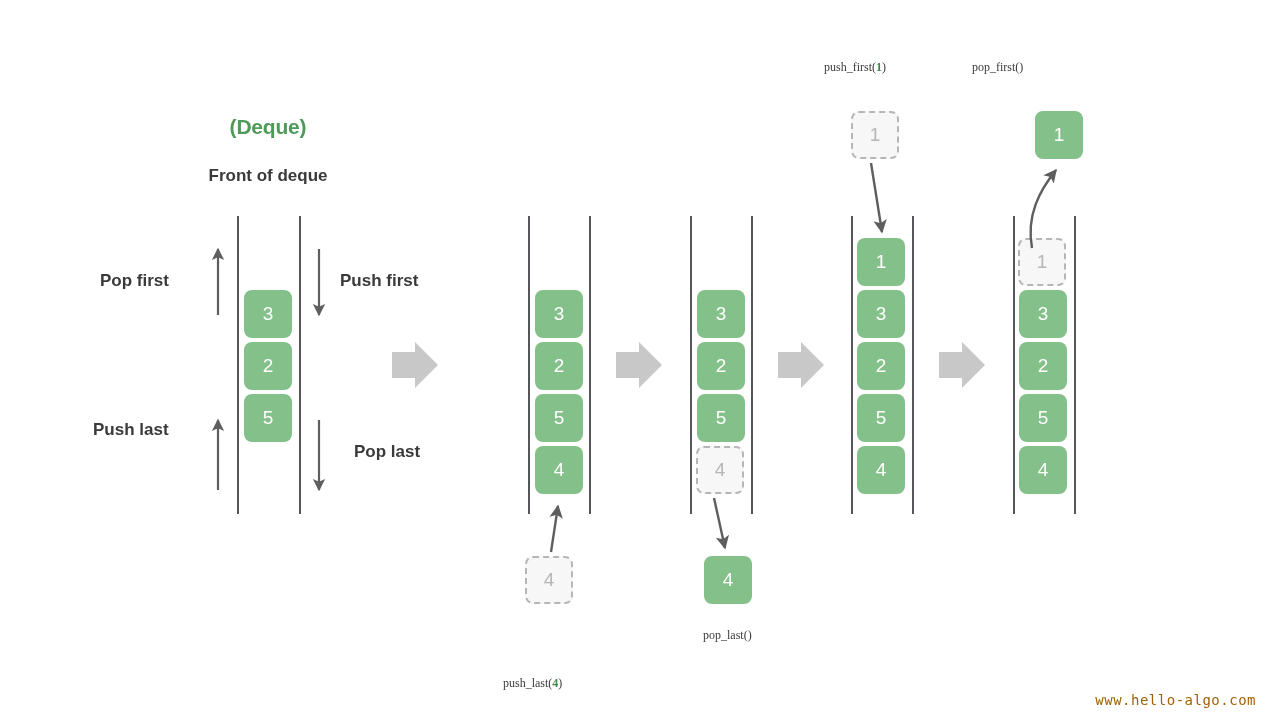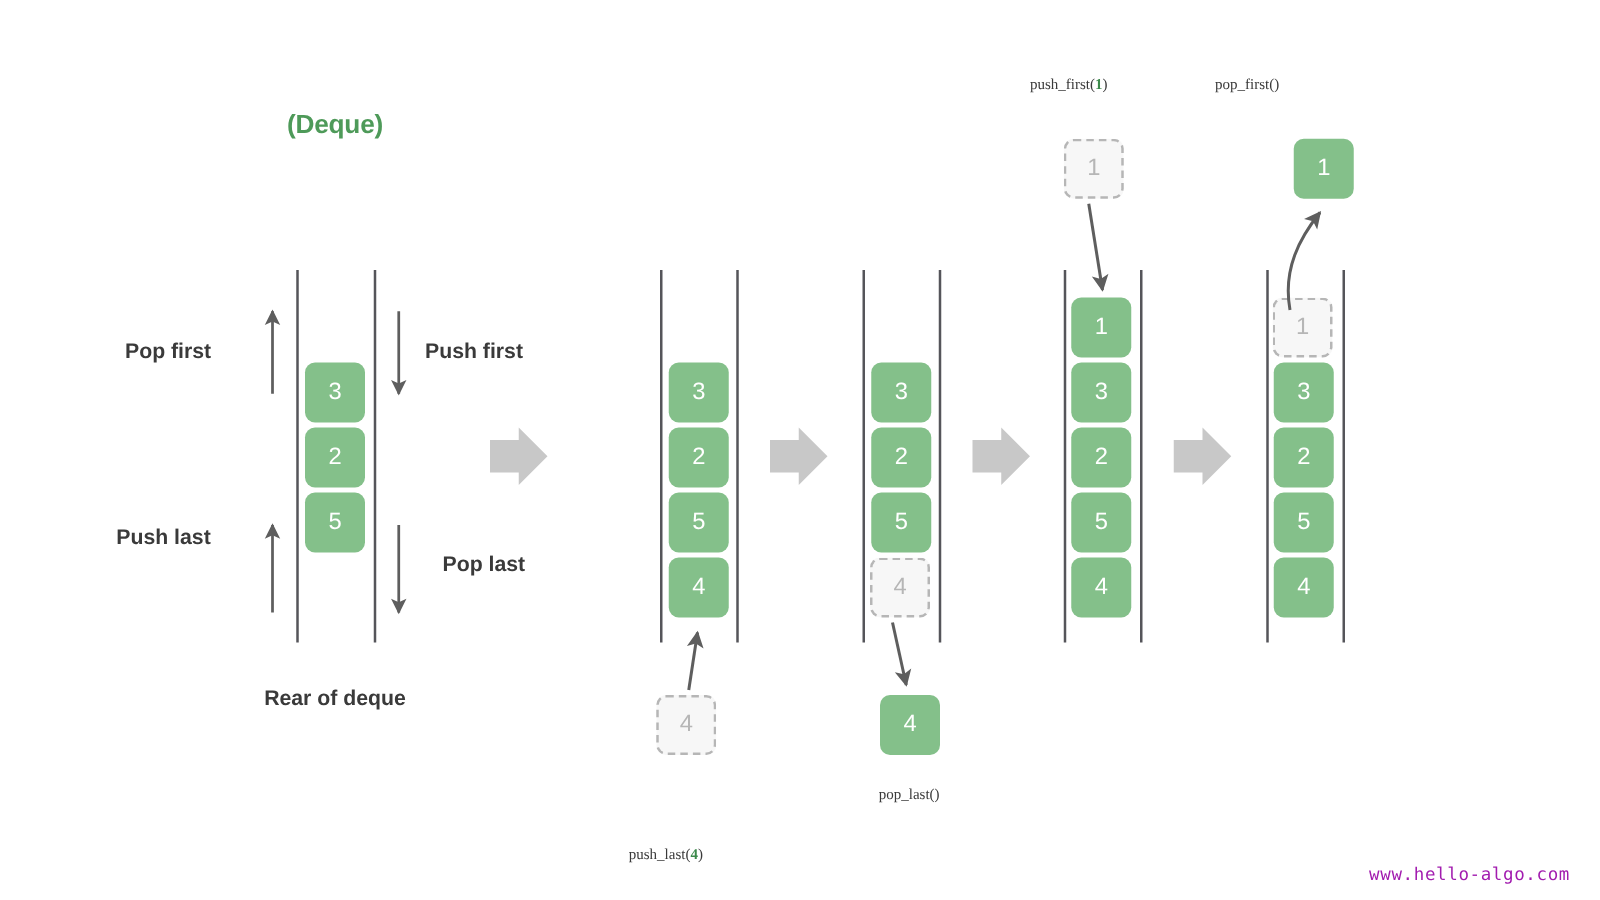--- a/index.html
+++ b/index.html
@@ -27,21 +27,21 @@
   .title {
     position: absolute;
     color: #4e9a59;
     font-weight: bold;
     font-size: 21px;
     text-align: center;
     letter-spacing: -0.2px;
     white-space: nowrap;
   }
   .title-l1 { left: 0; top: 60px; width: 536px; }
-  .title-l2 { left: 0; top: 88px; width: 536px; }
+  .title-l2 { left: 0; top: 115px; width: 536px; }
 
   .anchor-label {
     position: absolute;
     color: #3a3a3a;
     font-weight: bold;
     font-size: 17px;
     white-space: nowrap;
     text-align: center;
   }
 
@@ -60,21 +60,21 @@
     font-size: 12px;
     white-space: nowrap;
     letter-spacing: 0px;
   }
   .code-label .arg { color: #3c8a4b; font-weight: bold; }
 
   .watermark {
     position: absolute;
     right: 24px;
     bottom: 12px;
-    color: #a21caf;
+    color: #a16207;
     font-family: "DejaVu Sans Mono", "Liberation Mono", monospace;
     font-size: 14px;
     letter-spacing: 0.5px;
     margin-left: 24px;
   }
 
   
   .rail {
     position: absolute;
     width: 1.6px;
@@ -112,21 +112,21 @@
     pointer-events: none;
   }
 </style>
 </head>
 <body>
 
 <div class="canvas">
 
   <div class="title title-l2">(Deque)</div>
 
-  <div class="anchor-label" style="left:0; top:549px; width:536px;">Rear of deque</div>
+  <div class="anchor-label" style="left:0; top:166px; width:536px;">Front of deque</div>
 
   <div class="side-label" style="left:100px; top:271px;">Pop first</div>
   <div class="side-label" style="left:340px; top:271px;">Push first</div>
   <div class="side-label" style="left:93px; top:420px;">Push last</div>
   <div class="side-label" style="left:340px; top:442px;margin-left:14px;">Pop last</div>
 
   <div class="code-label" style="left:824px; top:60px;"><span>push_first(</span><span class="arg">1</span><span>)</span></div>
 
   <div class="code-label" style="left:972px; top:60px;"><span>pop_first()</span></div>
 

